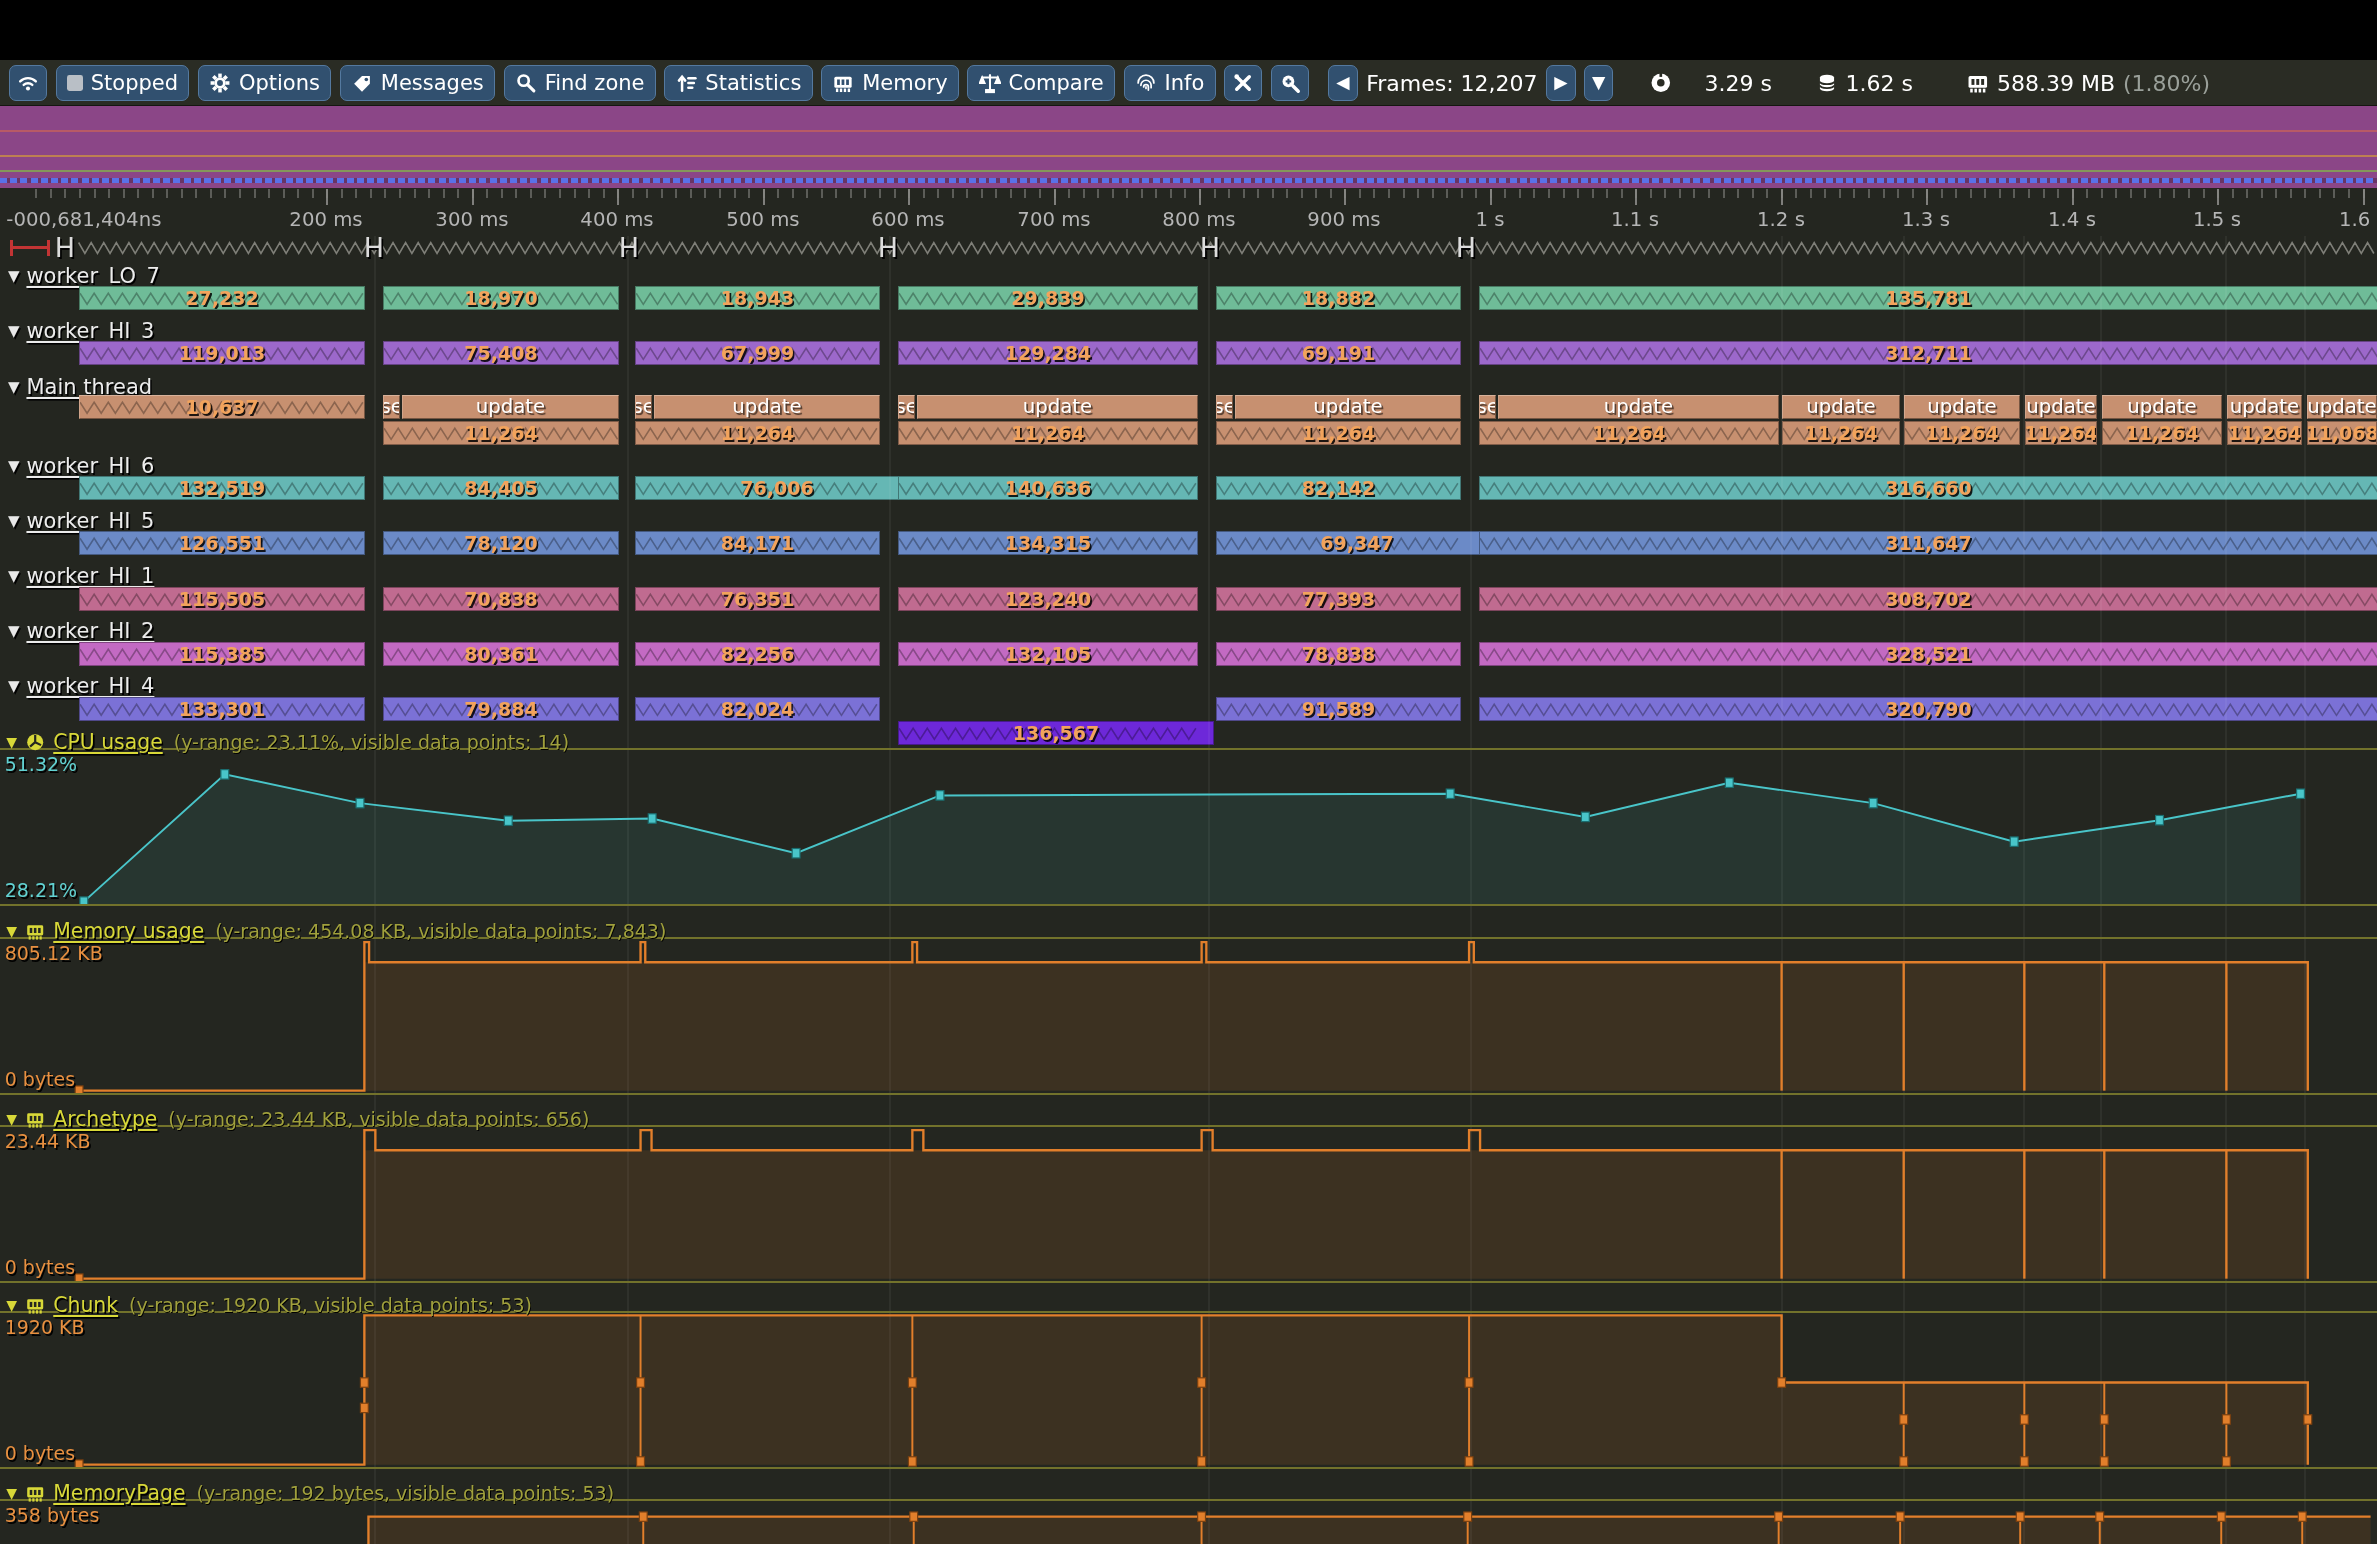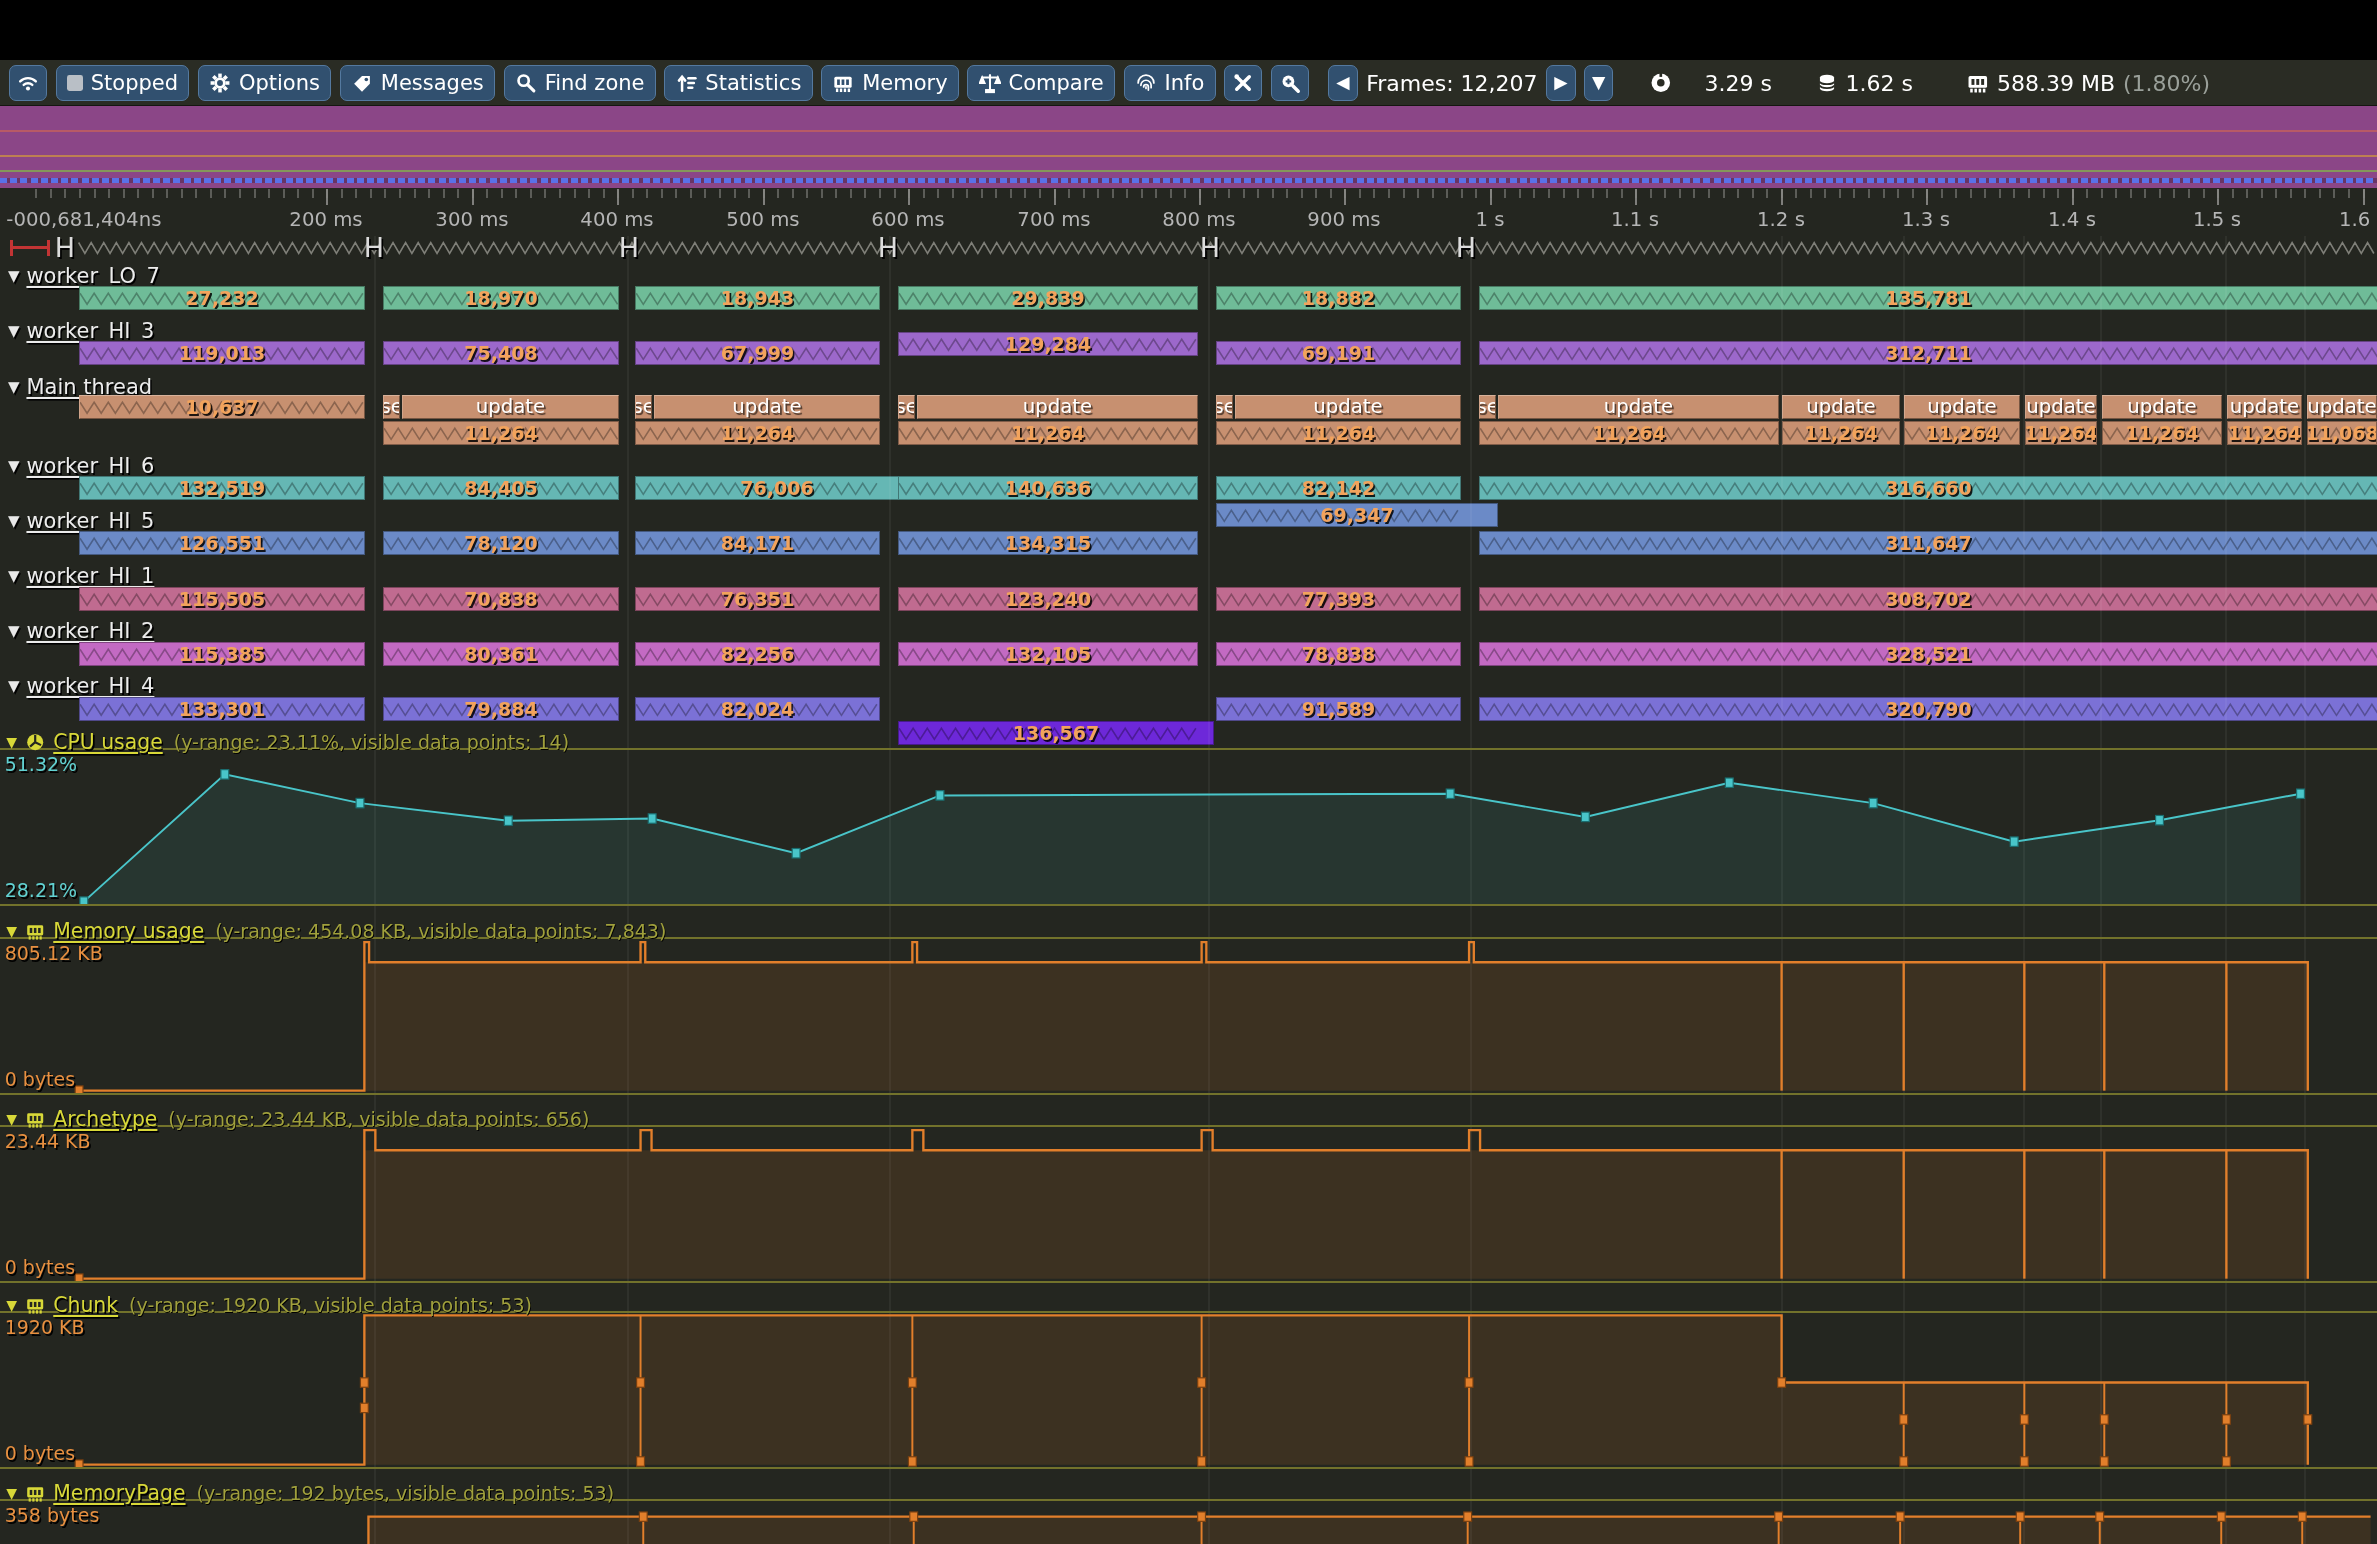--- a/index.html
+++ b/index.html
@@ -513,21 +513,21 @@
         <polyline points="0,8 9,22 18,8 27,22 36,8 45,22 54,8 63,22 72,8 81,22 90,8 99,22 108,8 117,22 126,8 135,22 144,8 153,22 162,8 171,22 180,8 189,22 198,8 207,22 216,8 225,22 234,8 243,22 252,8 261,22 270,8 279,22 288,8 297,22 " fill="none" stroke="rgba(0,0,0,0.30)" stroke-width="2"></polyline>
       </svg>
       <span class="zval">75,408</span>
     </div>
     <div class="zbar" style="left: 635px; top: 341px; width: 245px; background: rgb(156, 104, 203);">
       <svg width="245" height="23.6" class="zig" viewBox="0 0 311 30">
         <polyline points="0,8 9,22 18,8 27,22 36,8 45,22 54,8 63,22 72,8 81,22 90,8 99,22 108,8 117,22 126,8 135,22 144,8 153,22 162,8 171,22 180,8 189,22 198,8 207,22 216,8 225,22 234,8 243,22 252,8 261,22 270,8 279,22 288,8 297,22 306,8 " fill="none" stroke="rgba(0,0,0,0.30)" stroke-width="2"></polyline>
       </svg>
       <span class="zval">67,999</span>
     </div>
-    <div class="zbar" style="left: 898px; top: 332px; width: 300px; background: rgb(156, 104, 203);">
+    <div class="zbar" style="left: 898px; top: 341px; width: 300px; background: rgb(156, 104, 203);">
       <svg width="300" height="23.6" class="zig" viewBox="0 0 382 30">
         <polyline points="0,8 9,22 18,8 27,22 36,8 45,22 54,8 63,22 72,8 81,22 90,8 99,22 108,8 117,22 126,8 135,22 144,8 153,22 162,8 171,22 180,8 189,22 198,8 207,22 216,8 225,22 234,8 243,22 252,8 261,22 270,8 279,22 288,8 297,22 306,8 315,22 324,8 333,22 342,8 351,22 360,8 369,22 378,8 " fill="none" stroke="rgba(0,0,0,0.30)" stroke-width="2"></polyline>
       </svg>
       <span class="zval">129,284</span>
     </div>
     <div class="zbar" style="left: 1216px; top: 341px; width: 245px; background: rgb(156, 104, 203);">
       <svg width="245" height="23.6" class="zig" viewBox="0 0 311 30">
         <polyline points="0,8 9,22 18,8 27,22 36,8 45,22 54,8 63,22 72,8 81,22 90,8 99,22 108,8 117,22 126,8 135,22 144,8 153,22 162,8 171,22 180,8 189,22 198,8 207,22 216,8 225,22 234,8 243,22 252,8 261,22 270,8 279,22 288,8 297,22 306,8 " fill="none" stroke="rgba(0,0,0,0.30)" stroke-width="2"></polyline>
       </svg>
       <span class="zval">69,191</span>
@@ -723,21 +723,21 @@
         <polyline points="0,8 9,22 18,8 27,22 36,8 45,22 54,8 63,22 72,8 81,22 90,8 99,22 108,8 117,22 126,8 135,22 144,8 153,22 162,8 171,22 180,8 189,22 198,8 207,22 216,8 225,22 234,8 243,22 252,8 261,22 270,8 279,22 288,8 297,22 306,8 " fill="none" stroke="rgba(0,0,0,0.30)" stroke-width="2"></polyline>
       </svg>
       <span class="zval">84,171</span>
     </div>
     <div class="zbar" style="left: 898px; top: 531px; width: 300px; background: rgb(107, 138, 199);">
       <svg width="300" height="23.6" class="zig" viewBox="0 0 382 30">
         <polyline points="0,8 9,22 18,8 27,22 36,8 45,22 54,8 63,22 72,8 81,22 90,8 99,22 108,8 117,22 126,8 135,22 144,8 153,22 162,8 171,22 180,8 189,22 198,8 207,22 216,8 225,22 234,8 243,22 252,8 261,22 270,8 279,22 288,8 297,22 306,8 315,22 324,8 333,22 342,8 351,22 360,8 369,22 378,8 " fill="none" stroke="rgba(0,0,0,0.30)" stroke-width="2"></polyline>
       </svg>
       <span class="zval">134,315</span>
     </div>
-    <div class="zbar" style="left: 1216px; top: 503px; width: 282px; background: rgb(107, 138, 199);">
+    <div class="zbar" style="left: 1216px; top: 531px; width: 282px; background: rgb(107, 138, 199);">
       <svg width="245" height="23.6" class="zig" viewBox="0 0 311 30">
         <polyline points="0,8 9,22 18,8 27,22 36,8 45,22 54,8 63,22 72,8 81,22 90,8 99,22 108,8 117,22 126,8 135,22 144,8 153,22 162,8 171,22 180,8 189,22 198,8 207,22 216,8 225,22 234,8 243,22 252,8 261,22 270,8 279,22 288,8 297,22 306,8 " fill="none" stroke="rgba(0,0,0,0.30)" stroke-width="2"></polyline>
       </svg>
       <span class="zval">69,347</span>
     </div>
     <div class="zbar" style="left: 1479px; top: 531px; width: 899px; background: rgb(107, 138, 199);">
       <svg width="899" height="23.6" class="zig" viewBox="0 0 1143 30">
         <polyline points="0,8 9,22 18,8 27,22 36,8 45,22 54,8 63,22 72,8 81,22 90,8 99,22 108,8 117,22 126,8 135,22 144,8 153,22 162,8 171,22 180,8 189,22 198,8 207,22 216,8 225,22 234,8 243,22 252,8 261,22 270,8 279,22 288,8 297,22 306,8 315,22 324,8 333,22 342,8 351,22 360,8 369,22 378,8 387,22 396,8 405,22 414,8 423,22 432,8 441,22 450,8 459,22 468,8 477,22 486,8 495,22 504,8 513,22 522,8 531,22 540,8 549,22 558,8 567,22 576,8 585,22 594,8 603,22 612,8 621,22 630,8 639,22 648,8 657,22 666,8 675,22 684,8 693,22 702,8 711,22 720,8 729,22 738,8 747,22 756,8 765,22 774,8 783,22 792,8 801,22 810,8 819,22 828,8 837,22 846,8 855,22 864,8 873,22 882,8 891,22 900,8 909,22 918,8 927,22 936,8 945,22 954,8 963,22 972,8 981,22 990,8 999,22 1008,8 1017,22 1026,8 1035,22 1044,8 1053,22 1062,8 1071,22 1080,8 1089,22 1098,8 1107,22 1116,8 1125,22 1134,8 1143,22 " fill="none" stroke="rgba(0,0,0,0.30)" stroke-width="2"></polyline>
       </svg>
       <span class="zval">311,647</span>

